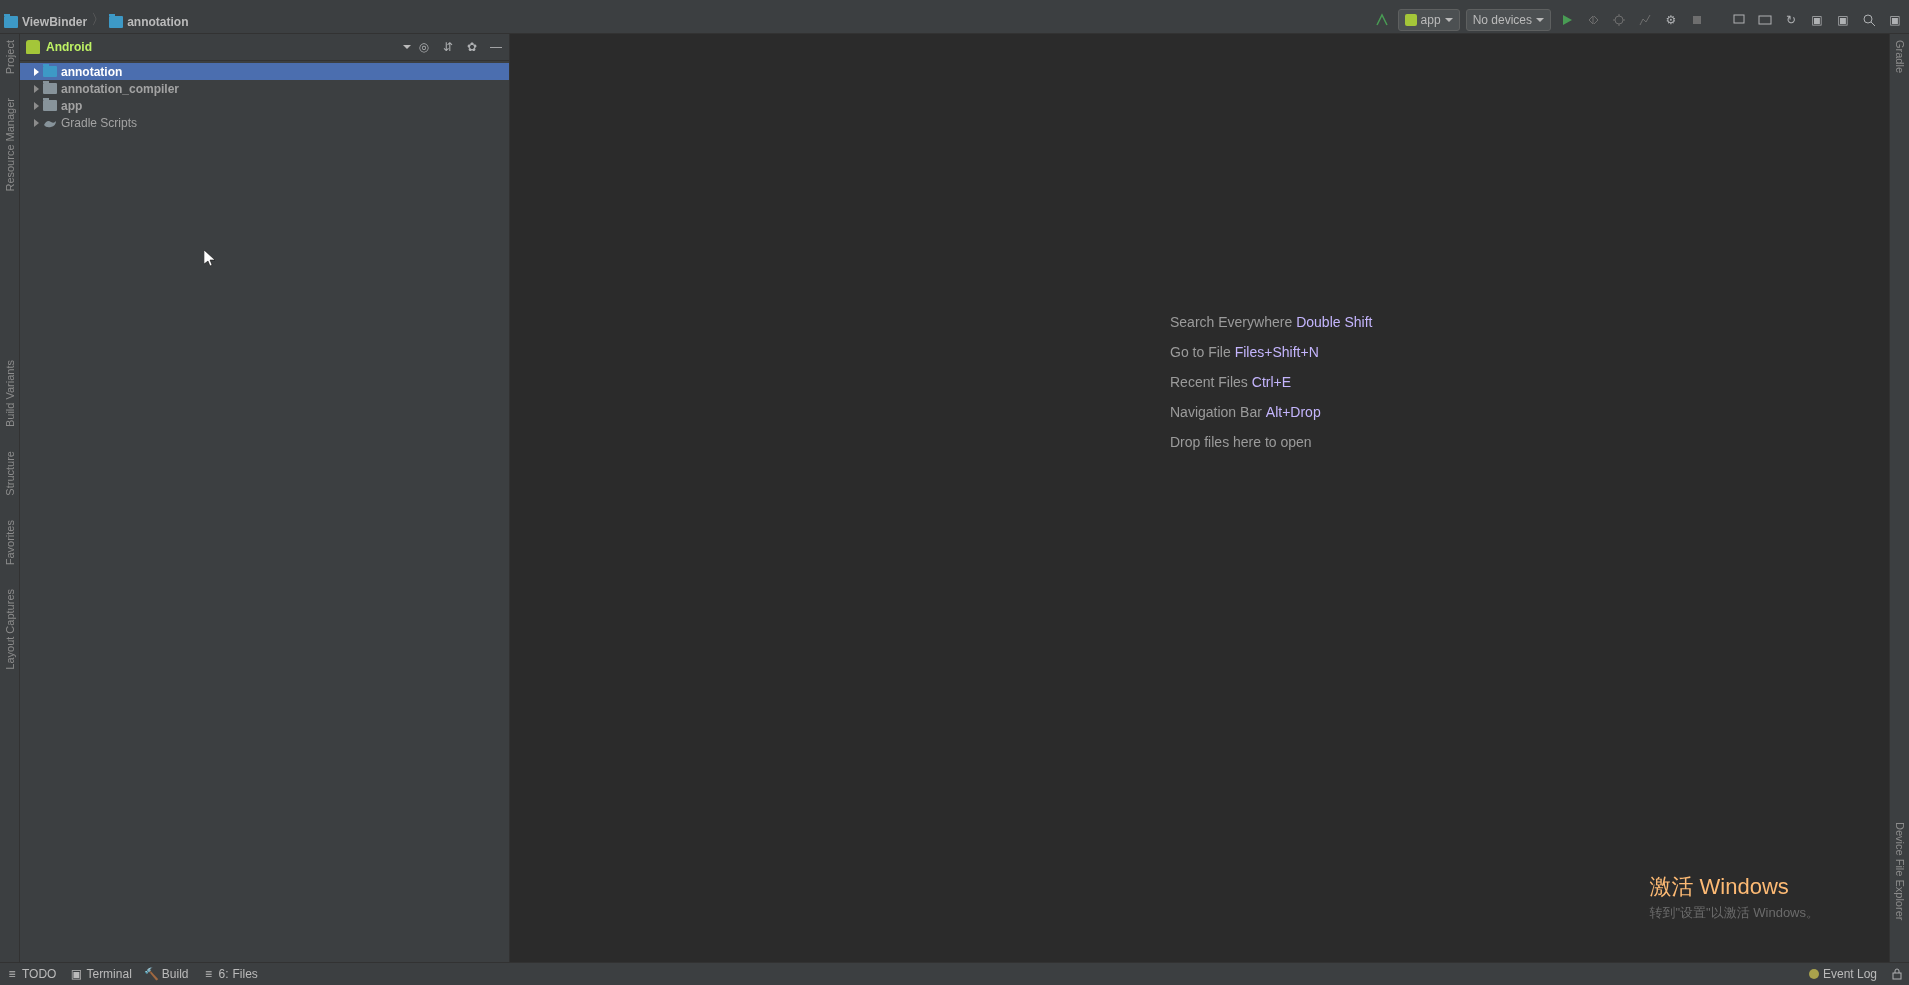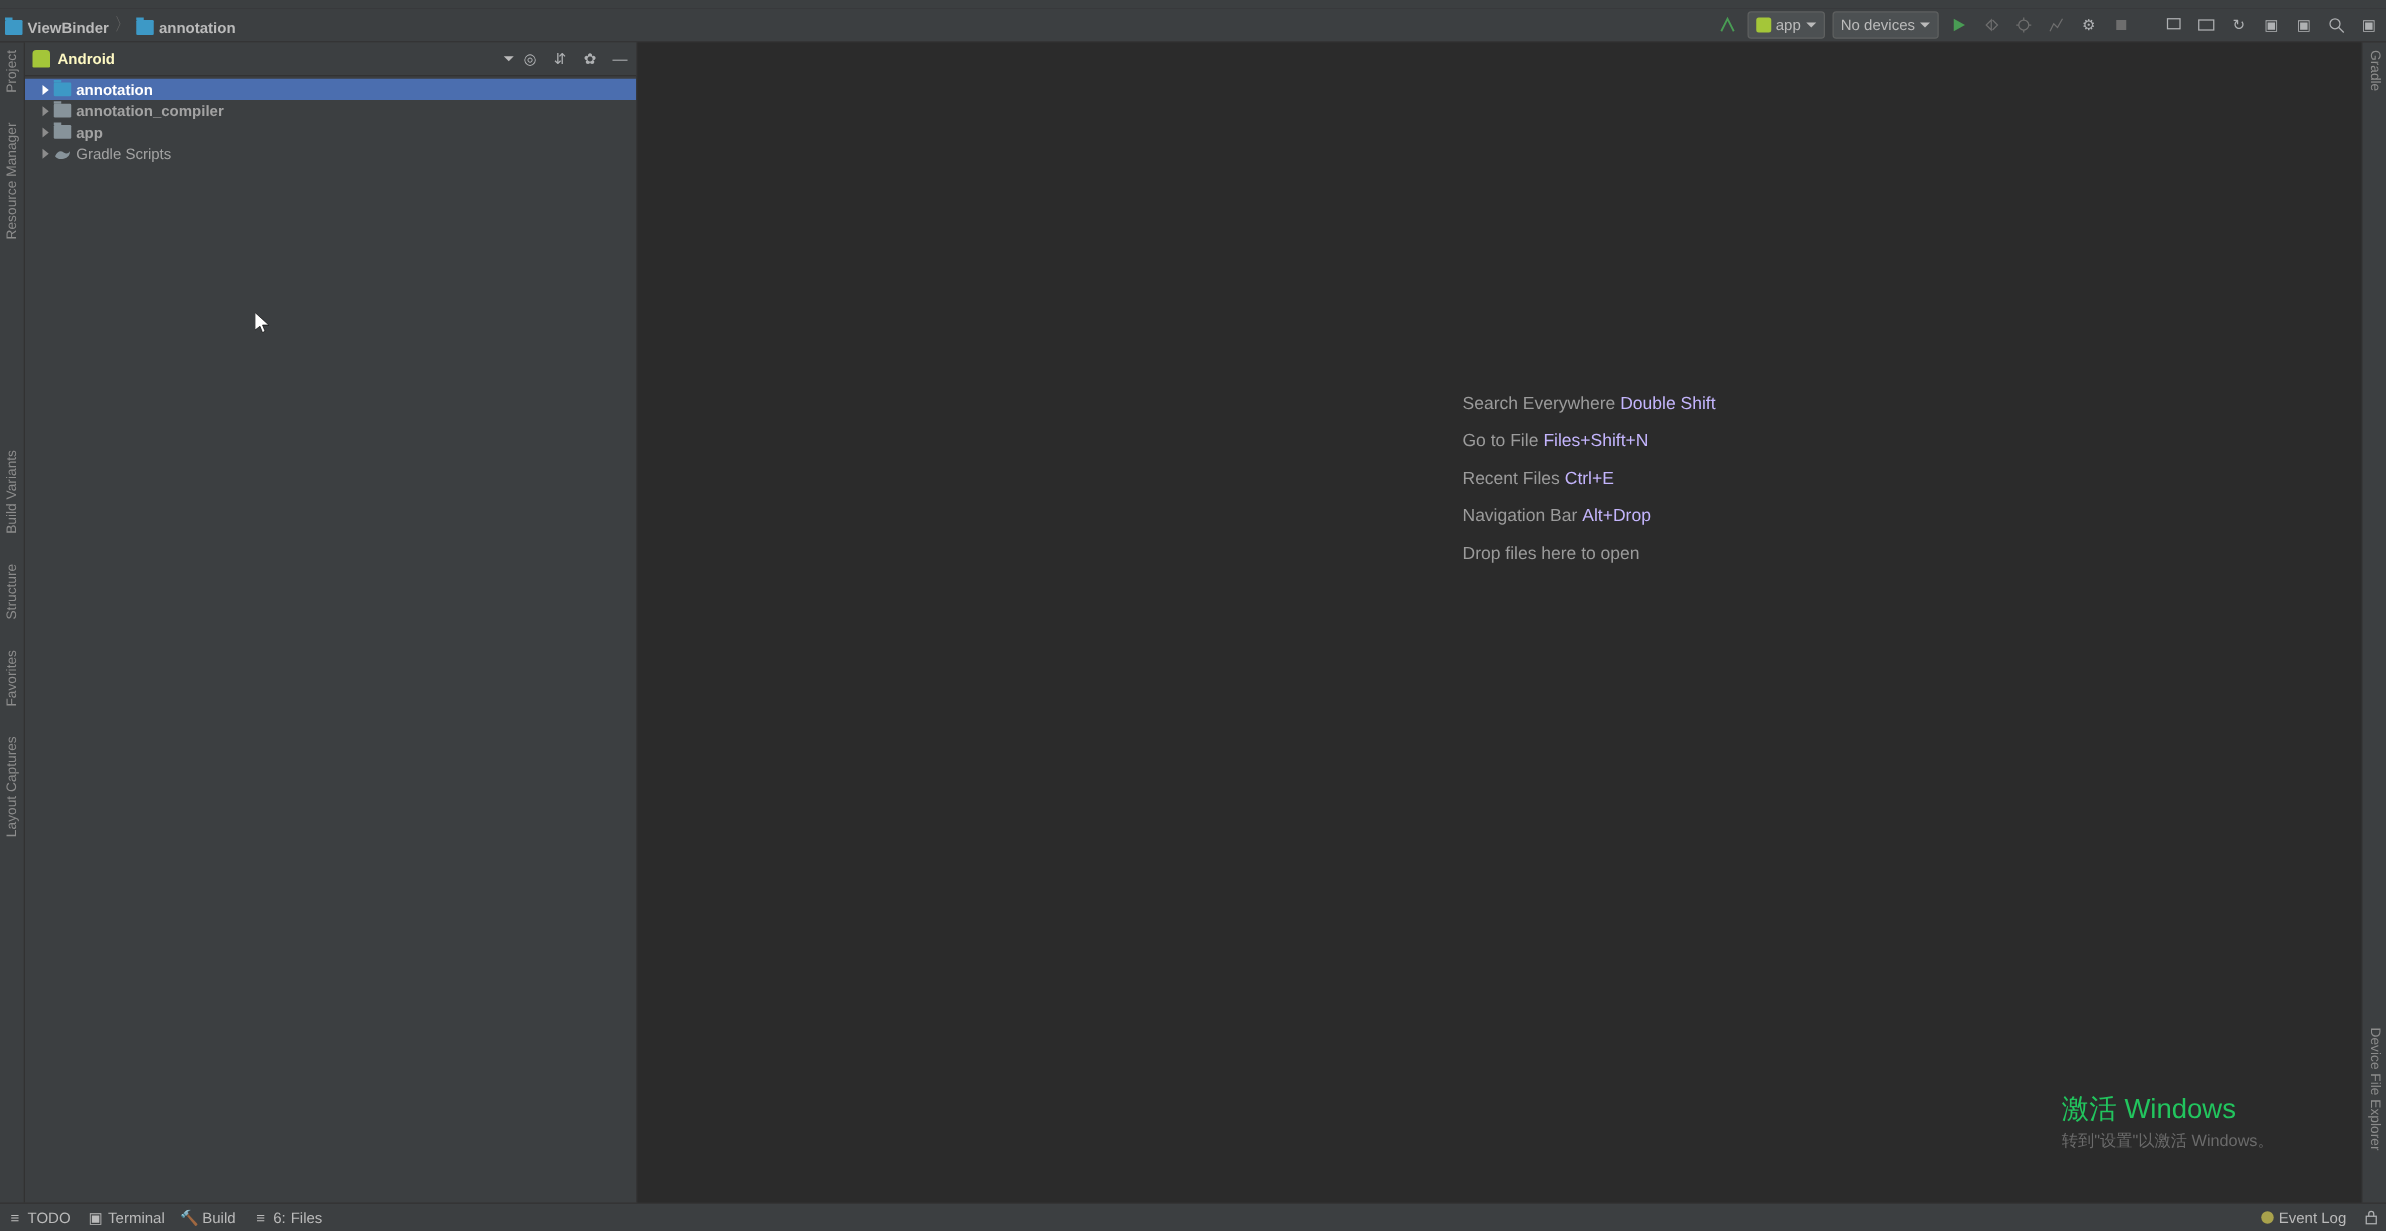--- a/index.html
+++ b/index.html
@@ -127,21 +127,21 @@
       gap: 6px;
     }
     .android-logo {
       width: 14px; height: 14px;
       background: #a4c639;
       border-radius: 3px 3px 1px 1px;
       position: relative;
     }
     .project-title {
       flex: 1;
-      color: #fef9c3;
+      color: #bef264;
       font-size: 12px;
       font-weight: bold;
     }
     .project-header .dropdown-arrow {
       border-left:4px solid transparent;border-right:4px solid transparent;border-top:4px solid #bbbbbb;
     }
     .header-icons { display:flex; gap:10px; margin-left:auto; }
     .header-icons .hi { width:14px;height:14px; color:#afb1b3; display:flex;align-items:center;justify-content:center;}
     .tree {
       flex: 1;
@@ -219,21 +219,21 @@
     .sb-icon { width:12px;height:12px; display:inline-flex;align-items:center;justify-content:center;}
     
     .watermark {
       position: absolute;
       right: 70px;
       bottom: 40px;
       text-align: left;
       color: #6b6b6b;
       pointer-events: none;
     }
-    .watermark .w1 { font-size: 22px; color: #22c55e; }
+    .watermark .w1 { font-size: 22px; color: #fdba74; }
     .watermark .w2 { font-size: 13px; color: #6b6b6b; margin-top:2px; }
     
     .cursor {
       position: absolute;
       left: 204px; top: 250px;
       width: 12px; height: 18px;
       pointer-events: none;
     }
   </style>
 </head>

